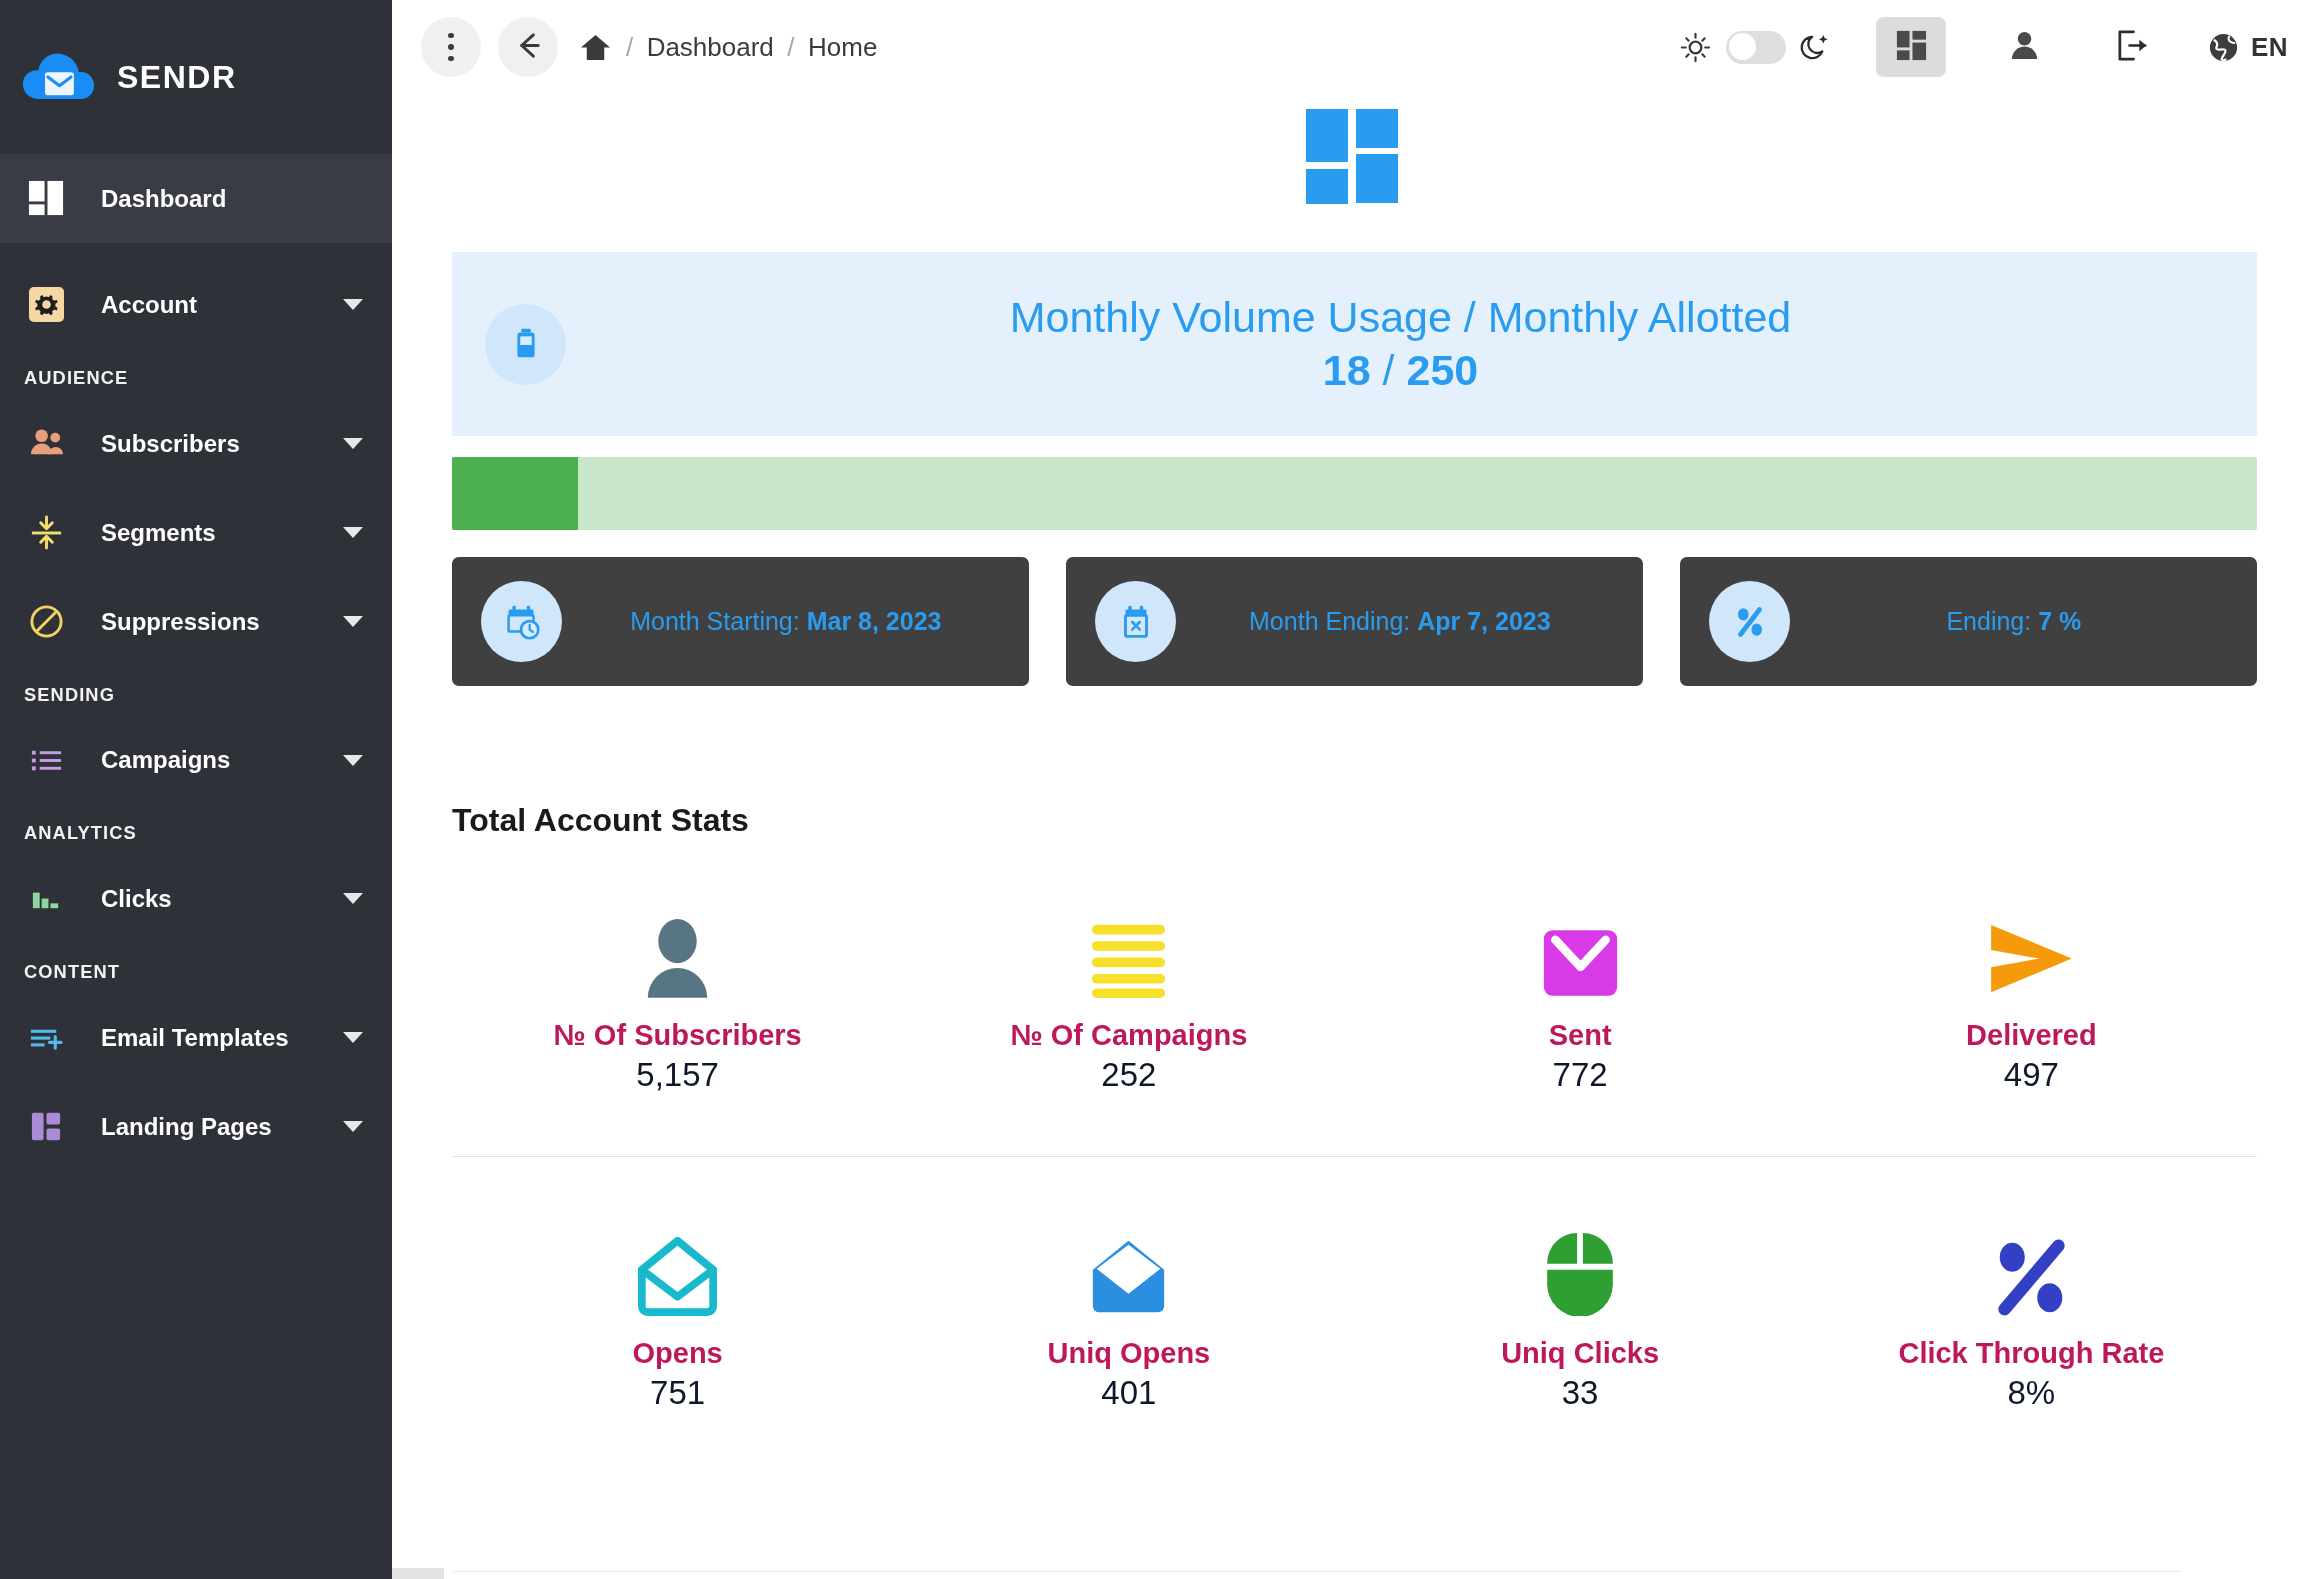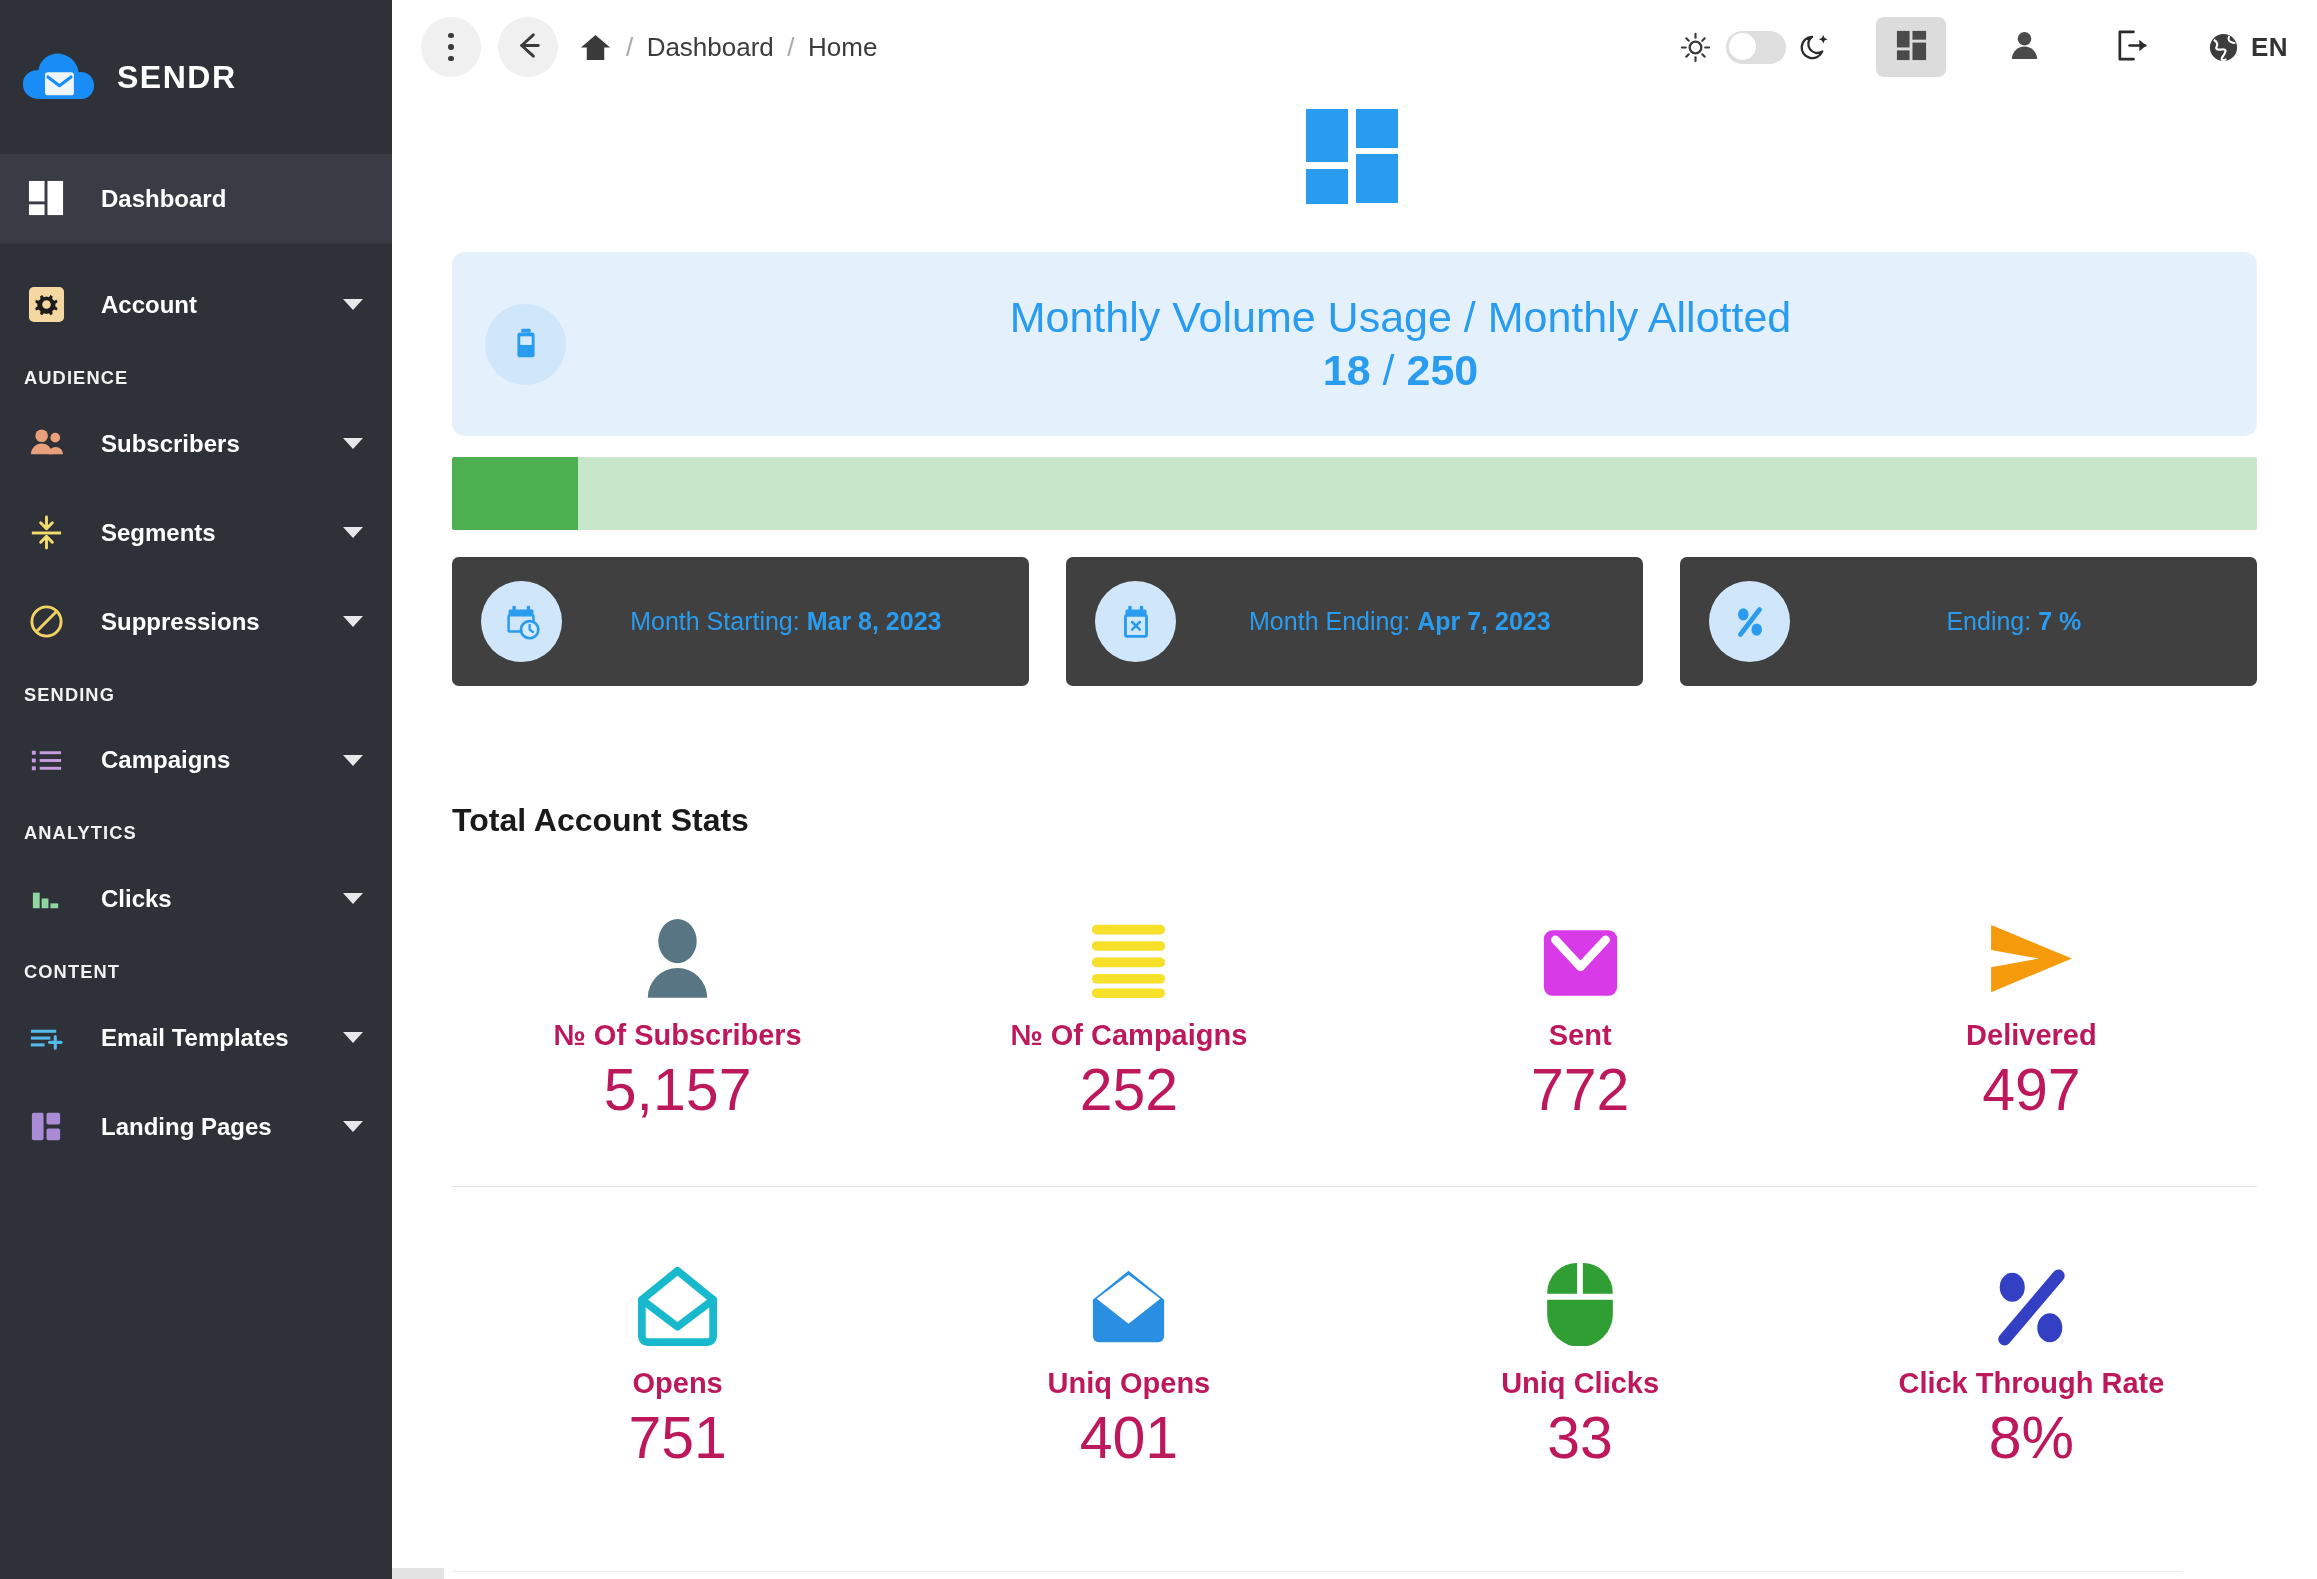--- a/index.html
+++ b/index.html
@@ -104,21 +104,21 @@
 
   
   .hero-logo { display: flex; justify-content: center; margin-top: 15.4px; }
   .grid-logo { position: relative; }
   .grid-logo b { position: absolute; background: #2a9cf0; display: block; }
 
   
   .usage-banner {
     margin: 48px 60px 0 60px;
     background: #e4f1fd;
-    border-radius: 13px;
+    border-radius: 0;
     height: 184px;
     display: flex; align-items: center;
     padding-left: 33px;
     gap: 17px;
   }
   .circ-icon {
     width: 81px; height: 81px; border-radius: 50%;
     background: #cfe6fb;
     display: flex; align-items: center; justify-content: center;
     flex: 0 0 81px;
@@ -160,21 +160,21 @@
     padding-top: 70px;
   }
   .stat {
     flex: 1 1 0; display: flex; flex-direction: column; align-items: center;
   }
   .stat-icon { height: 89px; display: flex; align-items: flex-end; justify-content: center; }
   .stat-label {
     font-size: 29px; font-weight: bold; color: #be185d; margin-top: 21px;
     white-space: nowrap;
   }
-  .stat-value { font-size: 59px; color: #be185d; font-weight: 300; margin-top: 3.9px; }
+  .stat-value { font-size: 33px; color: #0f172a; font-weight: 300; margin-top: 3.9px; }
   .divider { height: 1px; background: #e2e2e2; margin: 62px 60px 0 60px; }
   .bottom-divider {
     position: absolute; left: 60px; right: 135px; bottom: 7.7px;
     height: 1px; background: #ececec;
   }
   .corner-strip {
     position: absolute; left: 0; bottom: 0; width: 52px; height: 11.6px; background: #e3e3e3;
   }
 </style>
 </head>

